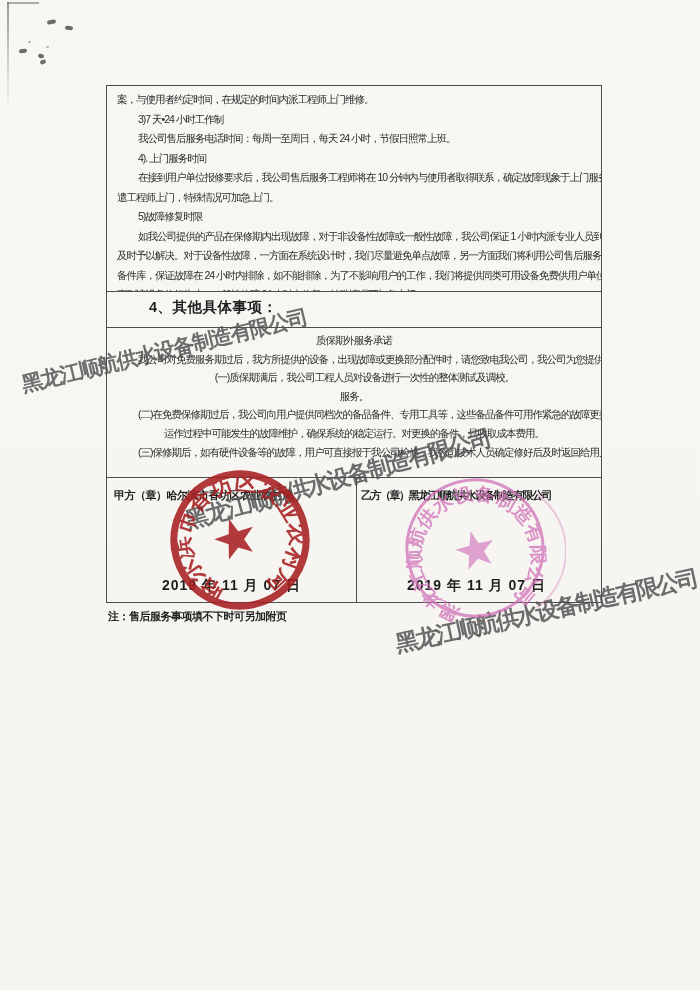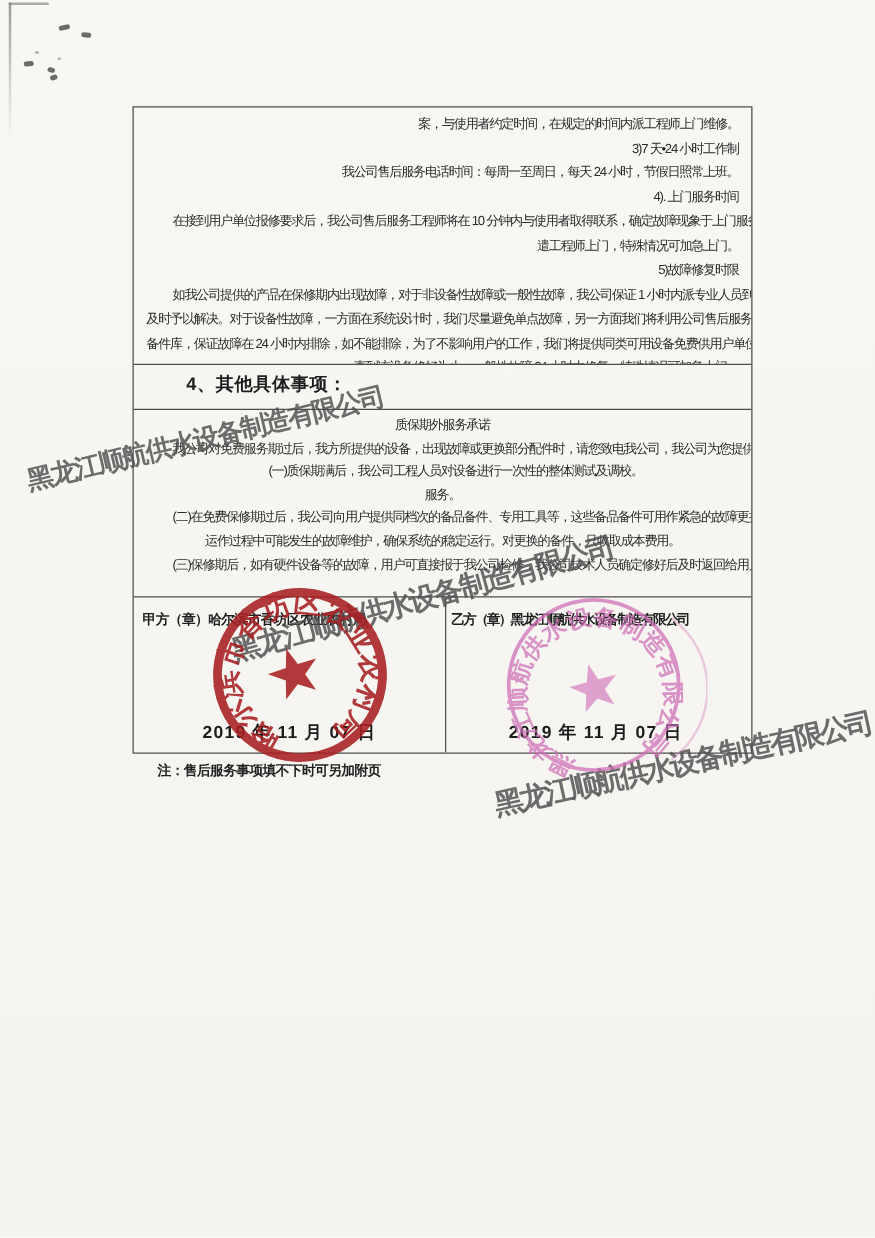--- a/index.html
+++ b/index.html
@@ -22,38 +22,38 @@
   }
   .wm1{left:22px;top:371px;font-size:21px;letter-spacing:-1.5px;transform:rotate(-13.5deg);}
   .wm2{left:186px;top:506px;font-size:23px;letter-spacing:-2px;transform:rotate(-15.5deg);}
   .wm3{left:396px;top:629px;font-size:23px;letter-spacing:-2.5px;transform:rotate(-12.5deg);}
   
   .doc-table{
     position:absolute;left:106px;top:85px;width:496px;height:518px;
     border:1px solid #4d4d4d;box-sizing:border-box;background:transparent;z-index:1;
   }
   .row{box-sizing:border-box;overflow:hidden;}
-  .row1{height:206px;border-bottom:1px solid #4d4d4d;padding:4px 10px 0 10px;text-align:right;}
+  .row1{height:206px;border-bottom:1px solid #4d4d4d;padding:4px 10px 0 10px;}
   .row2{height:36px;border-bottom:1px solid #4d4d4d;padding:6px 10px 0 10px;}
   .row3{height:150px;border-bottom:1px solid #4d4d4d;padding:3px 10px 0 10px;}
   .row4{height:124px;display:flex;}
   .ln{white-space:nowrap;line-height:19.5px;font-size:10.5px;letter-spacing:-1px;height:19.5px;}
   .row3 .ln{line-height:18.6px;height:18.6px;text-align:center;}
   .ind{padding-left:21px;}
   .heading{font-size:14.5px;font-weight:bold;letter-spacing:0.5px;color:#1e1e1e;margin-left:32px;}
   .cell{position:relative;box-sizing:border-box;height:100%;}
   .cell-a{width:251px;border-right:1px solid #4d4d4d;}
   .cell-b{width:245px;}
   .sig-label{white-space:nowrap;font-weight:bold;font-size:11px;color:#1f1f1f;padding-top:10px;}
   .cell-a .sig-label{padding-left:7px;letter-spacing:-0.5px;}
   .cell-b .sig-label{padding-left:4px;letter-spacing:-1.5px;}
   .sig-date{position:absolute;top:99px;white-space:nowrap;font-weight:bold;font-size:14px;color:#1c1c1c;letter-spacing:1px;}
   .cell-a .sig-date{left:55px;}
   .cell-b .sig-date{left:50px;}
-  .footnote{position:absolute;left:108px;top:609px;font-size:11px;font-weight:bold;letter-spacing:-0.5px;color:#222;z-index:2;margin-left:18px;}
+  .footnote{position:absolute;left:108px;top:609px;font-size:11px;font-weight:bold;letter-spacing:-0.5px;color:#222;z-index:2;}
   
   .stamp{position:absolute;z-index:5;pointer-events:none;}
   .stamp-a{left:160px;top:458px;opacity:.88;}
   .stamp-b{left:390px;top:463px;opacity:.72;}
   .stamp text{font-family:"Liberation Sans","DejaVu Sans",sans-serif;font-weight:bold;}
 </style>
 </head>
 <body>
 
 <div class="page">

